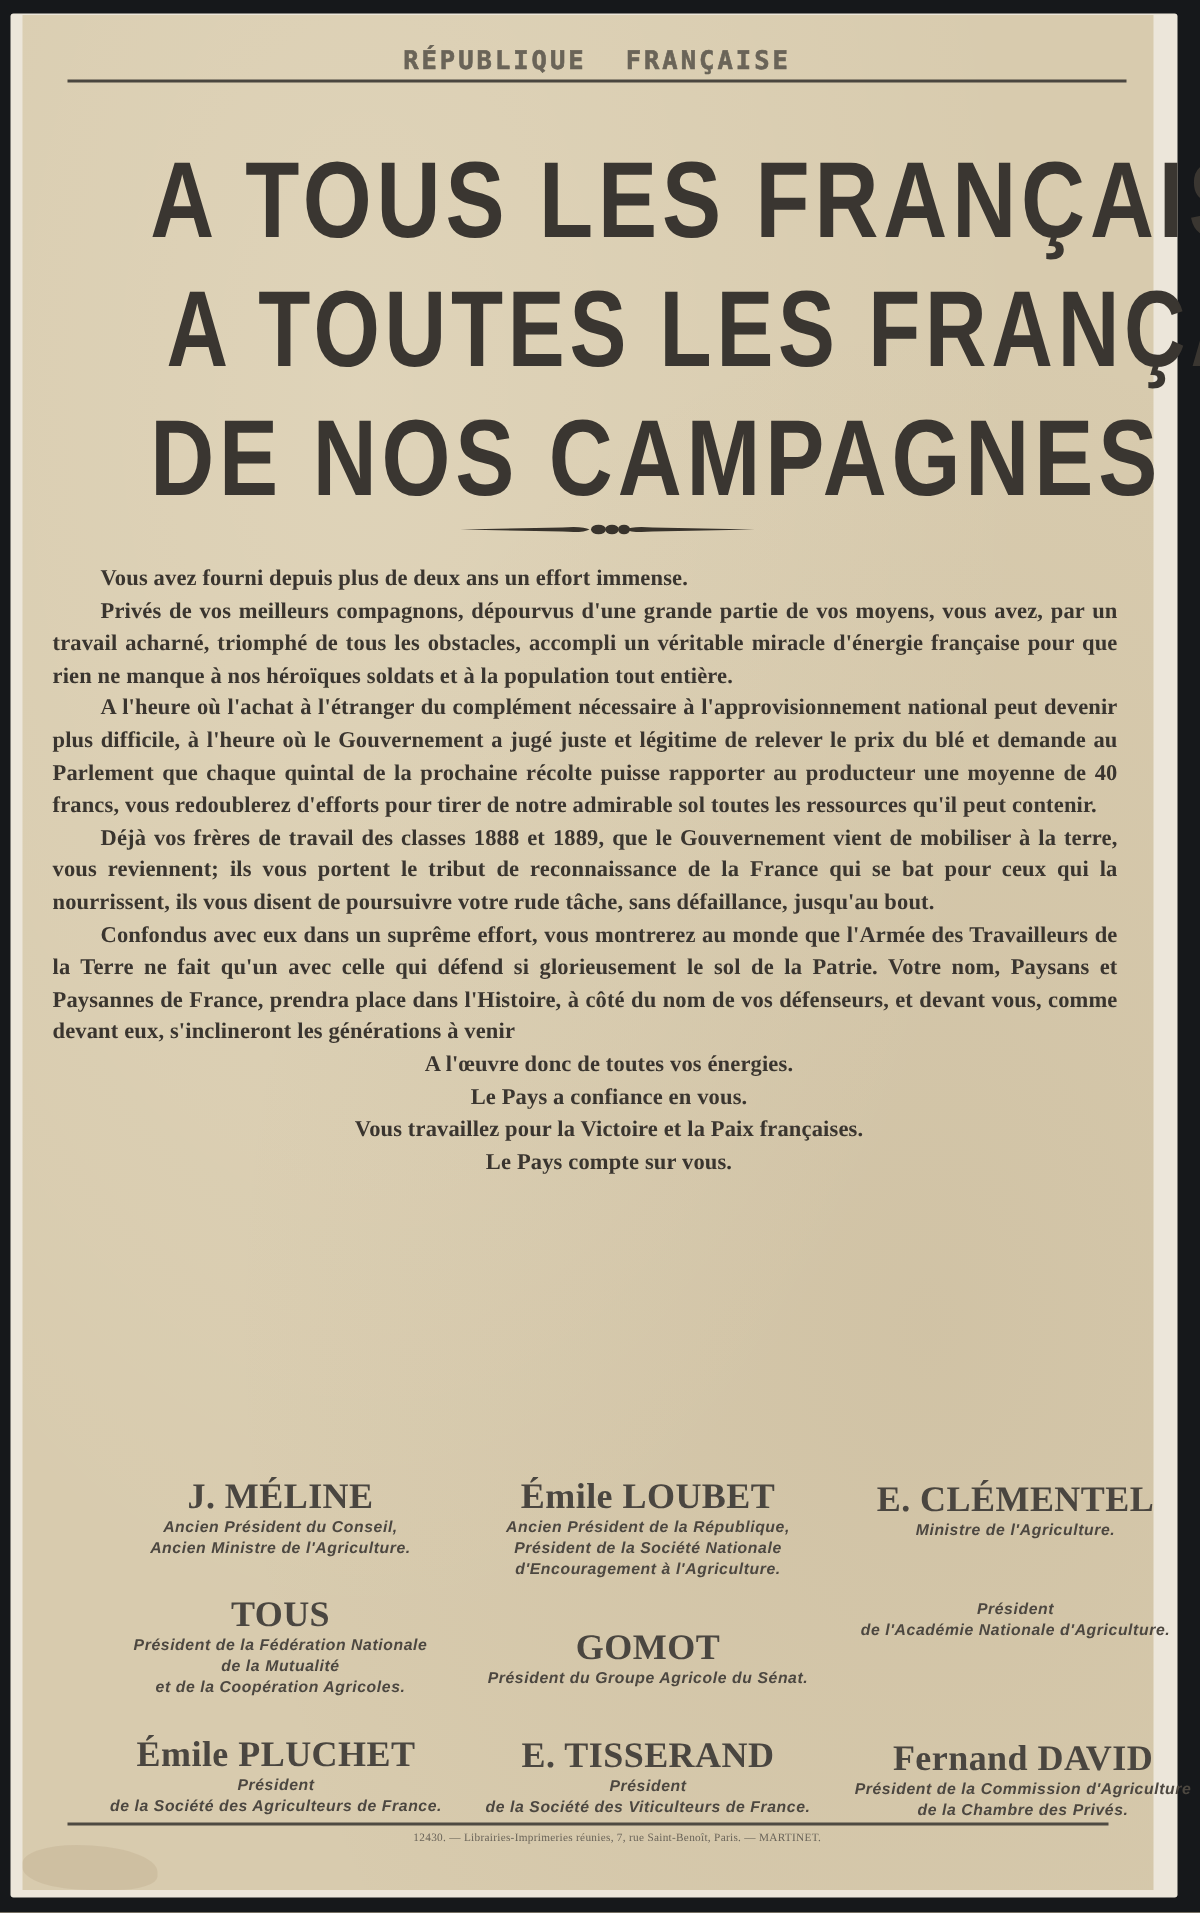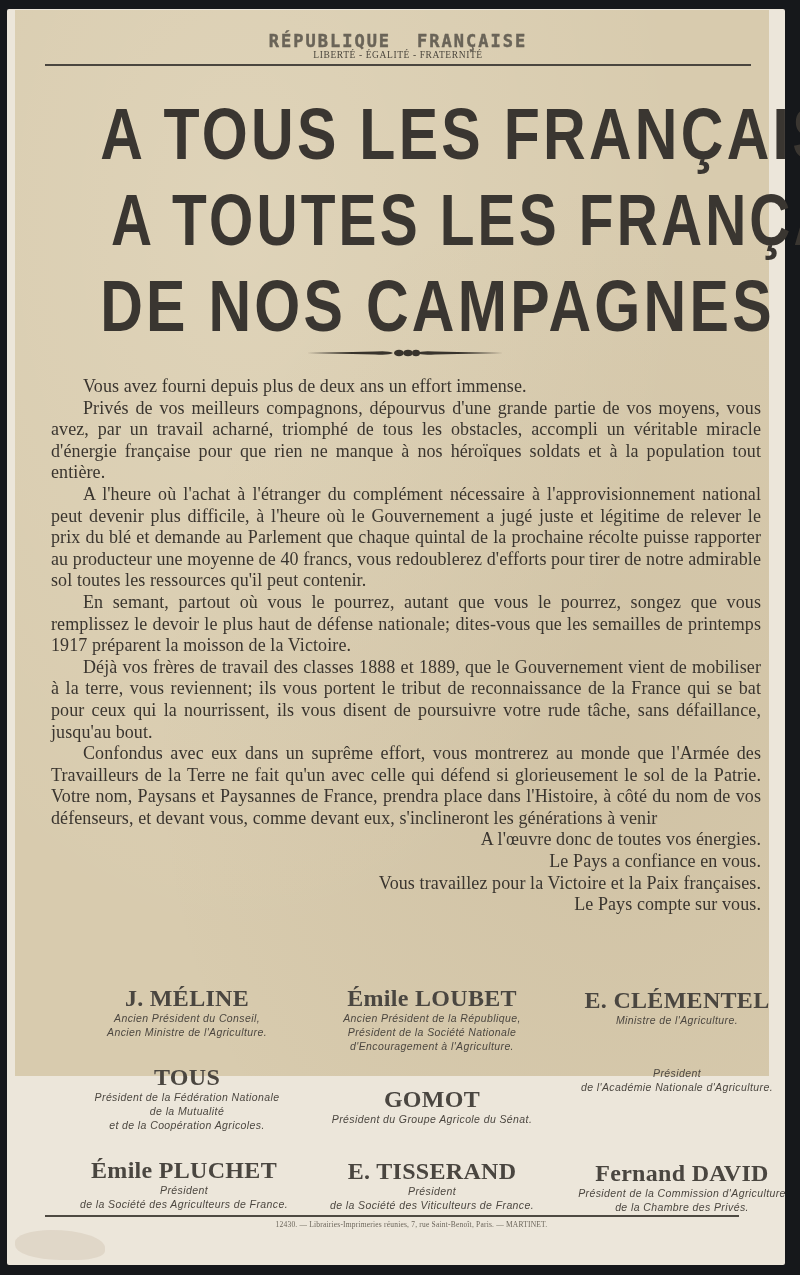--- a/index.html
+++ b/index.html
@@ -11,21 +11,21 @@
       font-family: "Liberation Serif", serif;
     }
     .backing {
       position: absolute;
       left: 7px; top: 9px; width: 778px; height: 1256px;
       background: #ece6da;
       border-radius: 2px;
     }
     .paper {
       position: absolute;
-      left: 15px; top: 10px; width: 754px; height: 1066px;
+      left: 15px; top: 10px; width: 754px; height: 1250px;
       background: #d8cbae;
       background-image:
         radial-gradient(ellipse at 30% 20%, rgba(255,250,235,0.18), transparent 60%),
         radial-gradient(ellipse at 80% 70%, rgba(120,95,60,0.08), transparent 55%);
       color: #2b2722;
     }
     .header {
       position: absolute; left: 30px; right: 18px; top: 22px;
       text-align: center;
     }
@@ -58,47 +58,47 @@
     }
     .t1 { font-size: 72px; transform: scale(0.82, 1); letter-spacing: 4px; margin-bottom: 14px; }
     .t2 { font-size: 72px; transform: scale(0.79, 1); letter-spacing: 4px; margin-bottom: 14px; }
     .t3 { font-size: 72px; transform: scale(0.82, 1); letter-spacing: 4px; }
 
     .ornament {
       position: absolute; left: 290px; top: 338px; width: 200px; height: 10px;
     }
 
     .body-text {
-      position: absolute; left: 36px; width: 710px; top: 366px;
-      font-family: "Liberation Serif", serif;
-      font-weight: normal;
-      font-size: 18px;
+      position: absolute; left: 20px; width: 710px; top: 366px;
+      font-family: "Liberation Serif", serif;
+      font-weight: bold;
+      font-size: 15px;
       line-height: 21.6px;
       color: #3a352f;
       text-align: justify;
       letter-spacing: 0.1px;
     }
     .body-text p { margin: 0; text-indent: 32px; }
-    .body-text p.short { text-align: right; }
+    .body-text p.short { text-align: center; }
 
     .sig-grid {
       position: absolute; left: 16px; width: 730px; top: 975px;
     }
     .sig {
       position: absolute; text-align: center;
       font-family: "Liberation Sans", sans-serif;
       margin-left: 36px;
     }
     .sig .name {
       font-family: "Liberation Serif", serif;
       font-weight: bold; font-size: 24px; color: #4a4640; line-height: 26px;
       letter-spacing: 0.3px;
     }
     .sig .role {
-      font-style: italic; font-weight: normal; font-size: 10.5px; color: #4c4740;
+      font-style: italic; font-weight: bold; font-size: 10.5px; color: #4c4740;
       line-height: 14px; letter-spacing: 0.4px;
     }
     .bottom-rule { position: absolute; left: 30px; right: 30px; top: 1205px; height: 2px; background: #4e4a42; }
     .imprint {
       position: absolute; left: 0; right: 0; top: 1210px; text-align: center;
       font-family: "Liberation Serif", serif; font-size: 7.5px; color: #6a6459; letter-spacing: 0.2px; margin-left: 39px;
     }
     .stain {
       position: absolute; left: 0; top: 1220px; width: 90px; height: 30px;
       background: rgba(140,110,70,0.12); border-radius: 40% 60% 30% 50%;
@@ -108,21 +108,20 @@
 <body>
 
 <div class="backing"></div>
 
 <div class="paper">
 
   <div class="header">
     <div class="republic">
       <span>RÉPUBLIQUE</span><span class="gap"></span><span>FRANÇAISE</span>
     </div>
-    <div class="motto">LIBERTÉ - ÉGALITÉ - FRATERNITÉ</div>
     <div class="rule"></div>
   </div>
 
   <div class="title-block">
     <span class="title-line t1">A TOUS LES FRANÇAIS</span>
     <span class="title-line t2">A TOUTES LES FRANÇAISES</span>
     <span class="title-line t3">DE NOS CAMPAGNES</span>
   </div>
 
   <svg class="ornament" viewBox="0 0 200 10">
@@ -130,21 +129,20 @@
     <path d="M198 5 L130 3.6 Q116 2.6 112 5 Q116 7.4 130 6.4 Z" fill="#38332c"></path>
     <ellipse cx="94" cy="5" rx="5" ry="3.2" fill="#38332c"></ellipse>
     <ellipse cx="103" cy="5" rx="4.5" ry="3.2" fill="#38332c"></ellipse>
     <ellipse cx="111" cy="5" rx="4" ry="3.2" fill="#38332c"></ellipse>
   </svg>
 
   <div class="body-text">
     <p>Vous avez fourni depuis plus de deux ans un effort immense.</p>
     <p>Privés de vos meilleurs compagnons, dépourvus d'une grande partie de vos moyens, vous avez, par un travail acharné, triomphé de tous les obstacles, accompli un véritable miracle d'énergie française pour que rien ne manque à nos héroïques soldats et à la population tout entière.</p>
     <p>A l'heure où l'achat à l'étranger du complément nécessaire à l'approvisionnement national peut devenir plus difficile, à l'heure où le Gouvernement a jugé juste et légitime de relever le prix du blé et demande au Parlement que chaque quintal de la prochaine récolte puisse rapporter au producteur une moyenne de 40 francs, vous redoublerez d'efforts pour tirer de notre admirable sol toutes les ressources qu'il peut contenir.</p>
-    <p>En semant, partout où vous le pourrez, autant que vous le pourrez, songez que vous remplissez le devoir le plus haut de défense nationale; dites-vous que les semailles de printemps 1917 préparent la moisson de la Victoire.</p>
     <p>Déjà vos frères de travail des classes 1888 et 1889, que le Gouvernement vient de mobiliser à la terre, vous reviennent; ils vous portent le tribut de reconnaissance de la France qui se bat pour ceux qui la nourrissent, ils vous disent de poursuivre votre rude tâche, sans défaillance, jusqu'au bout.</p>
     <p>Confondus avec eux dans un suprême effort, vous montrerez au monde que l'Armée des Travailleurs de la Terre ne fait qu'un avec celle qui défend si glorieusement le sol de la Patrie. Votre nom, Paysans et Paysannes de France, prendra place dans l'Histoire, à côté du nom de vos défenseurs, et devant vous, comme devant eux, s'inclineront les générations à venir</p>
     <p class="short">A l'œuvre donc de toutes vos énergies.</p>
     <p class="short">Le Pays a confiance en vous.</p>
     <p class="short">Vous travaillez pour la Victoire et la Paix françaises.</p>
     <p class="short">Le Pays compte sur vous.</p>
   </div>
 
   <div class="sig-grid">
 

